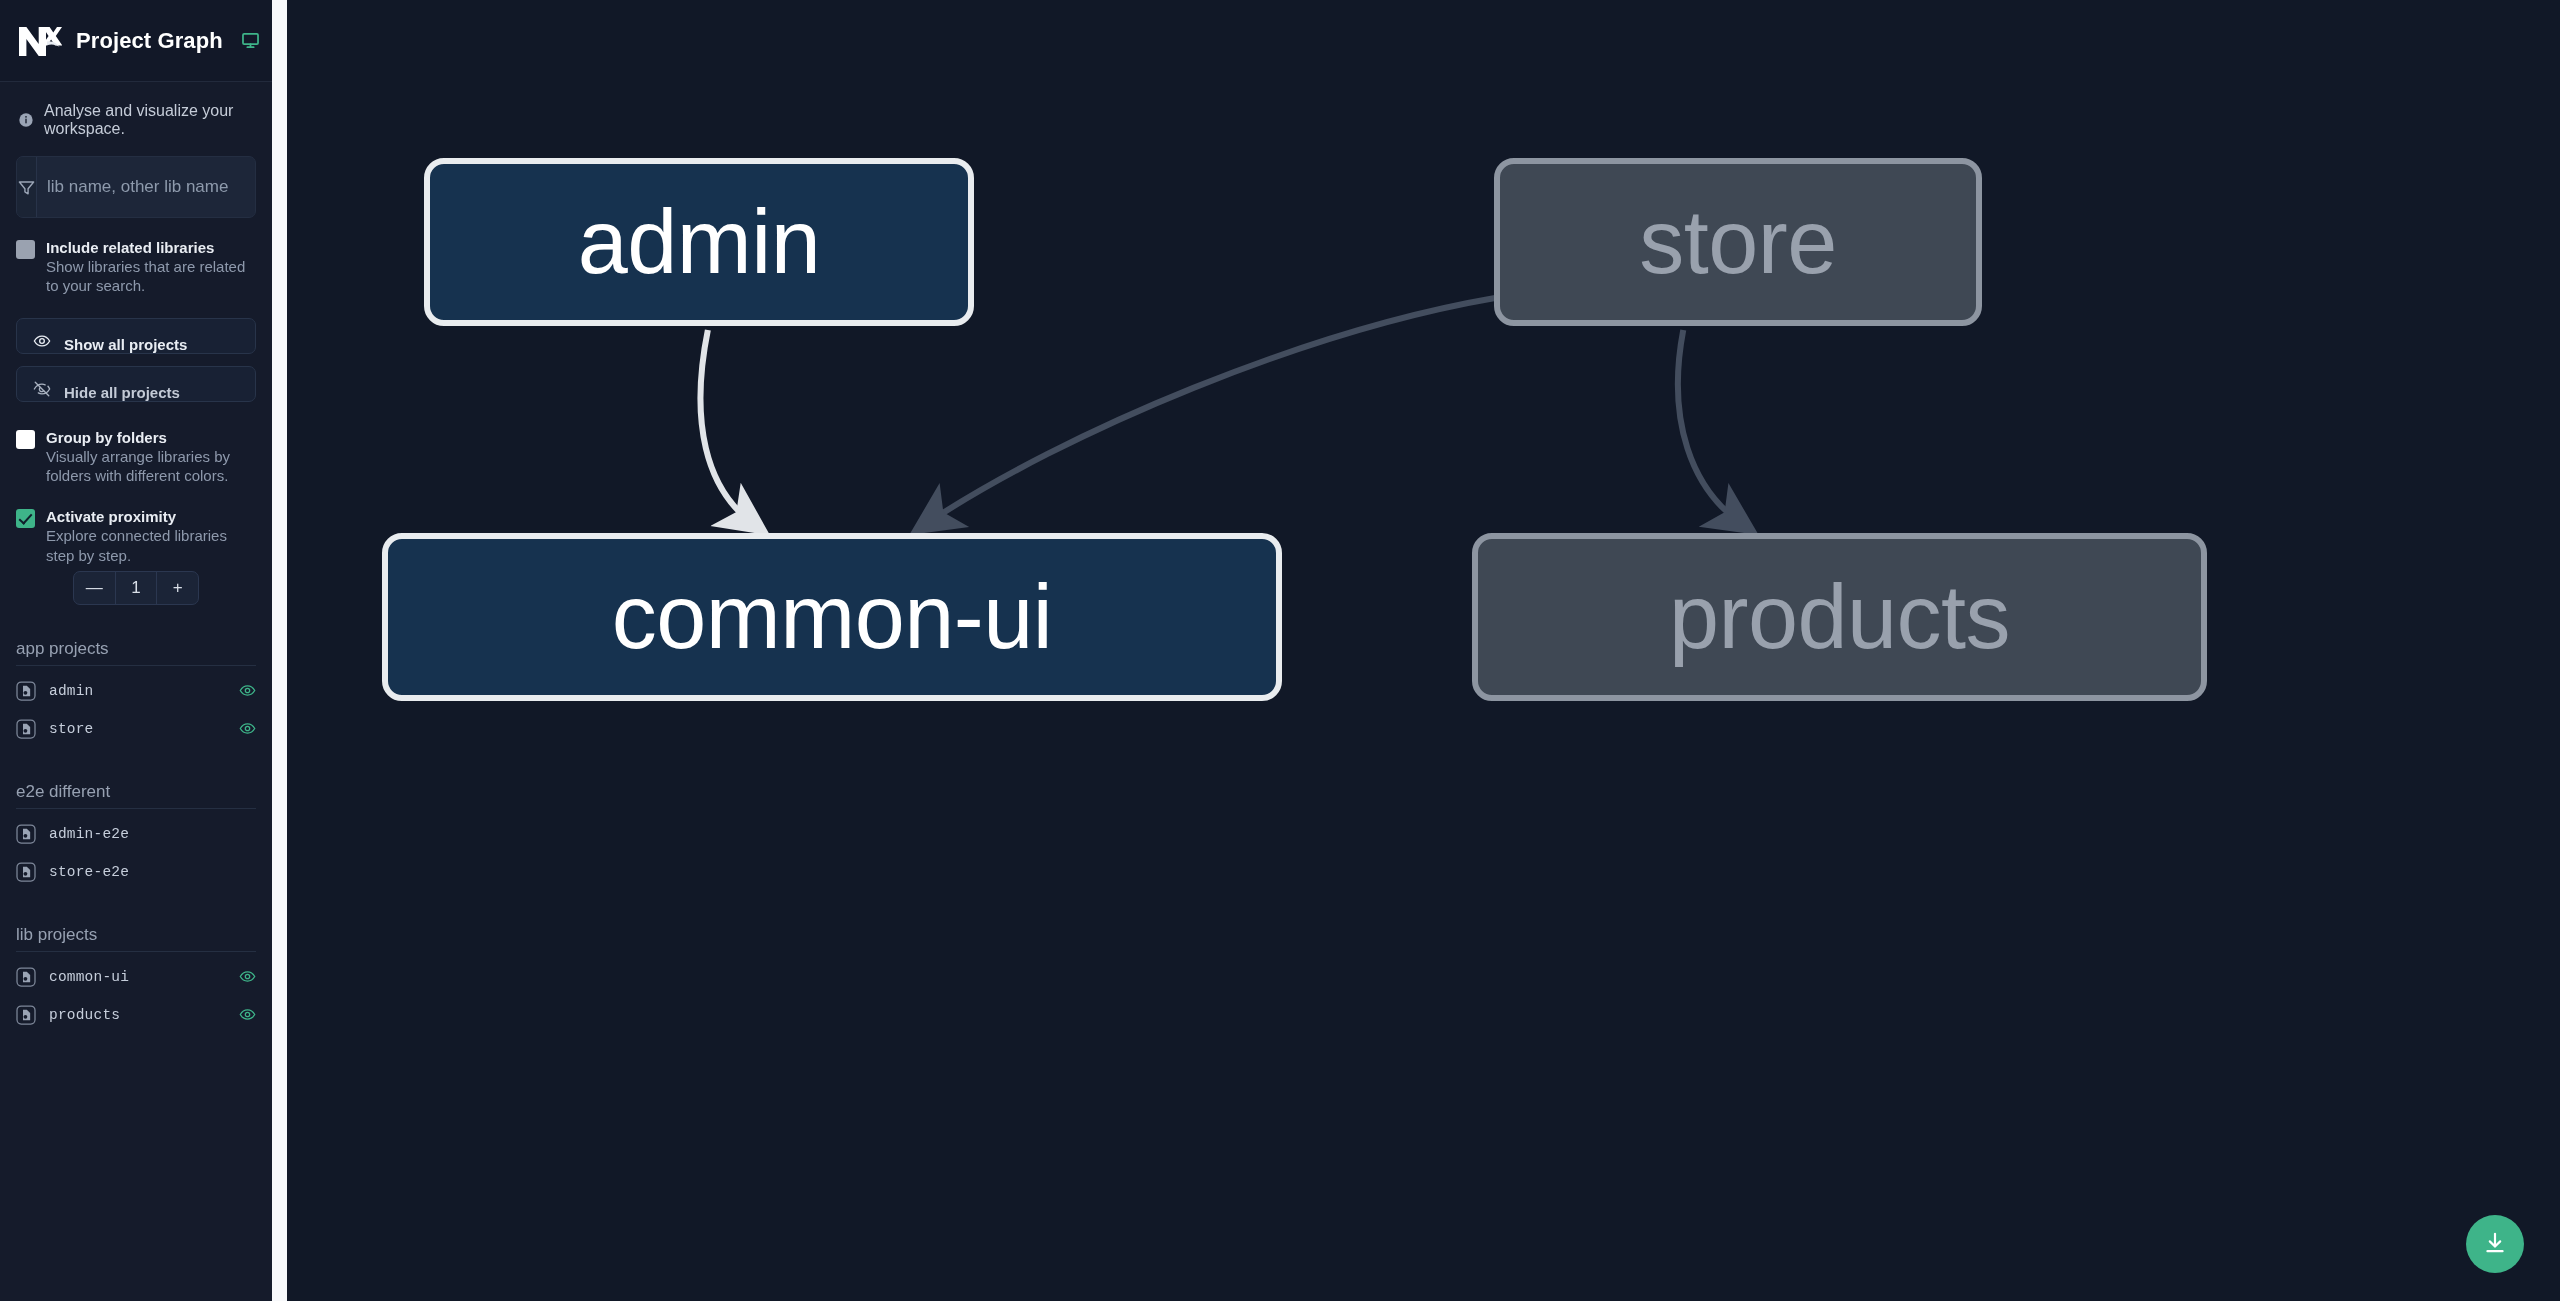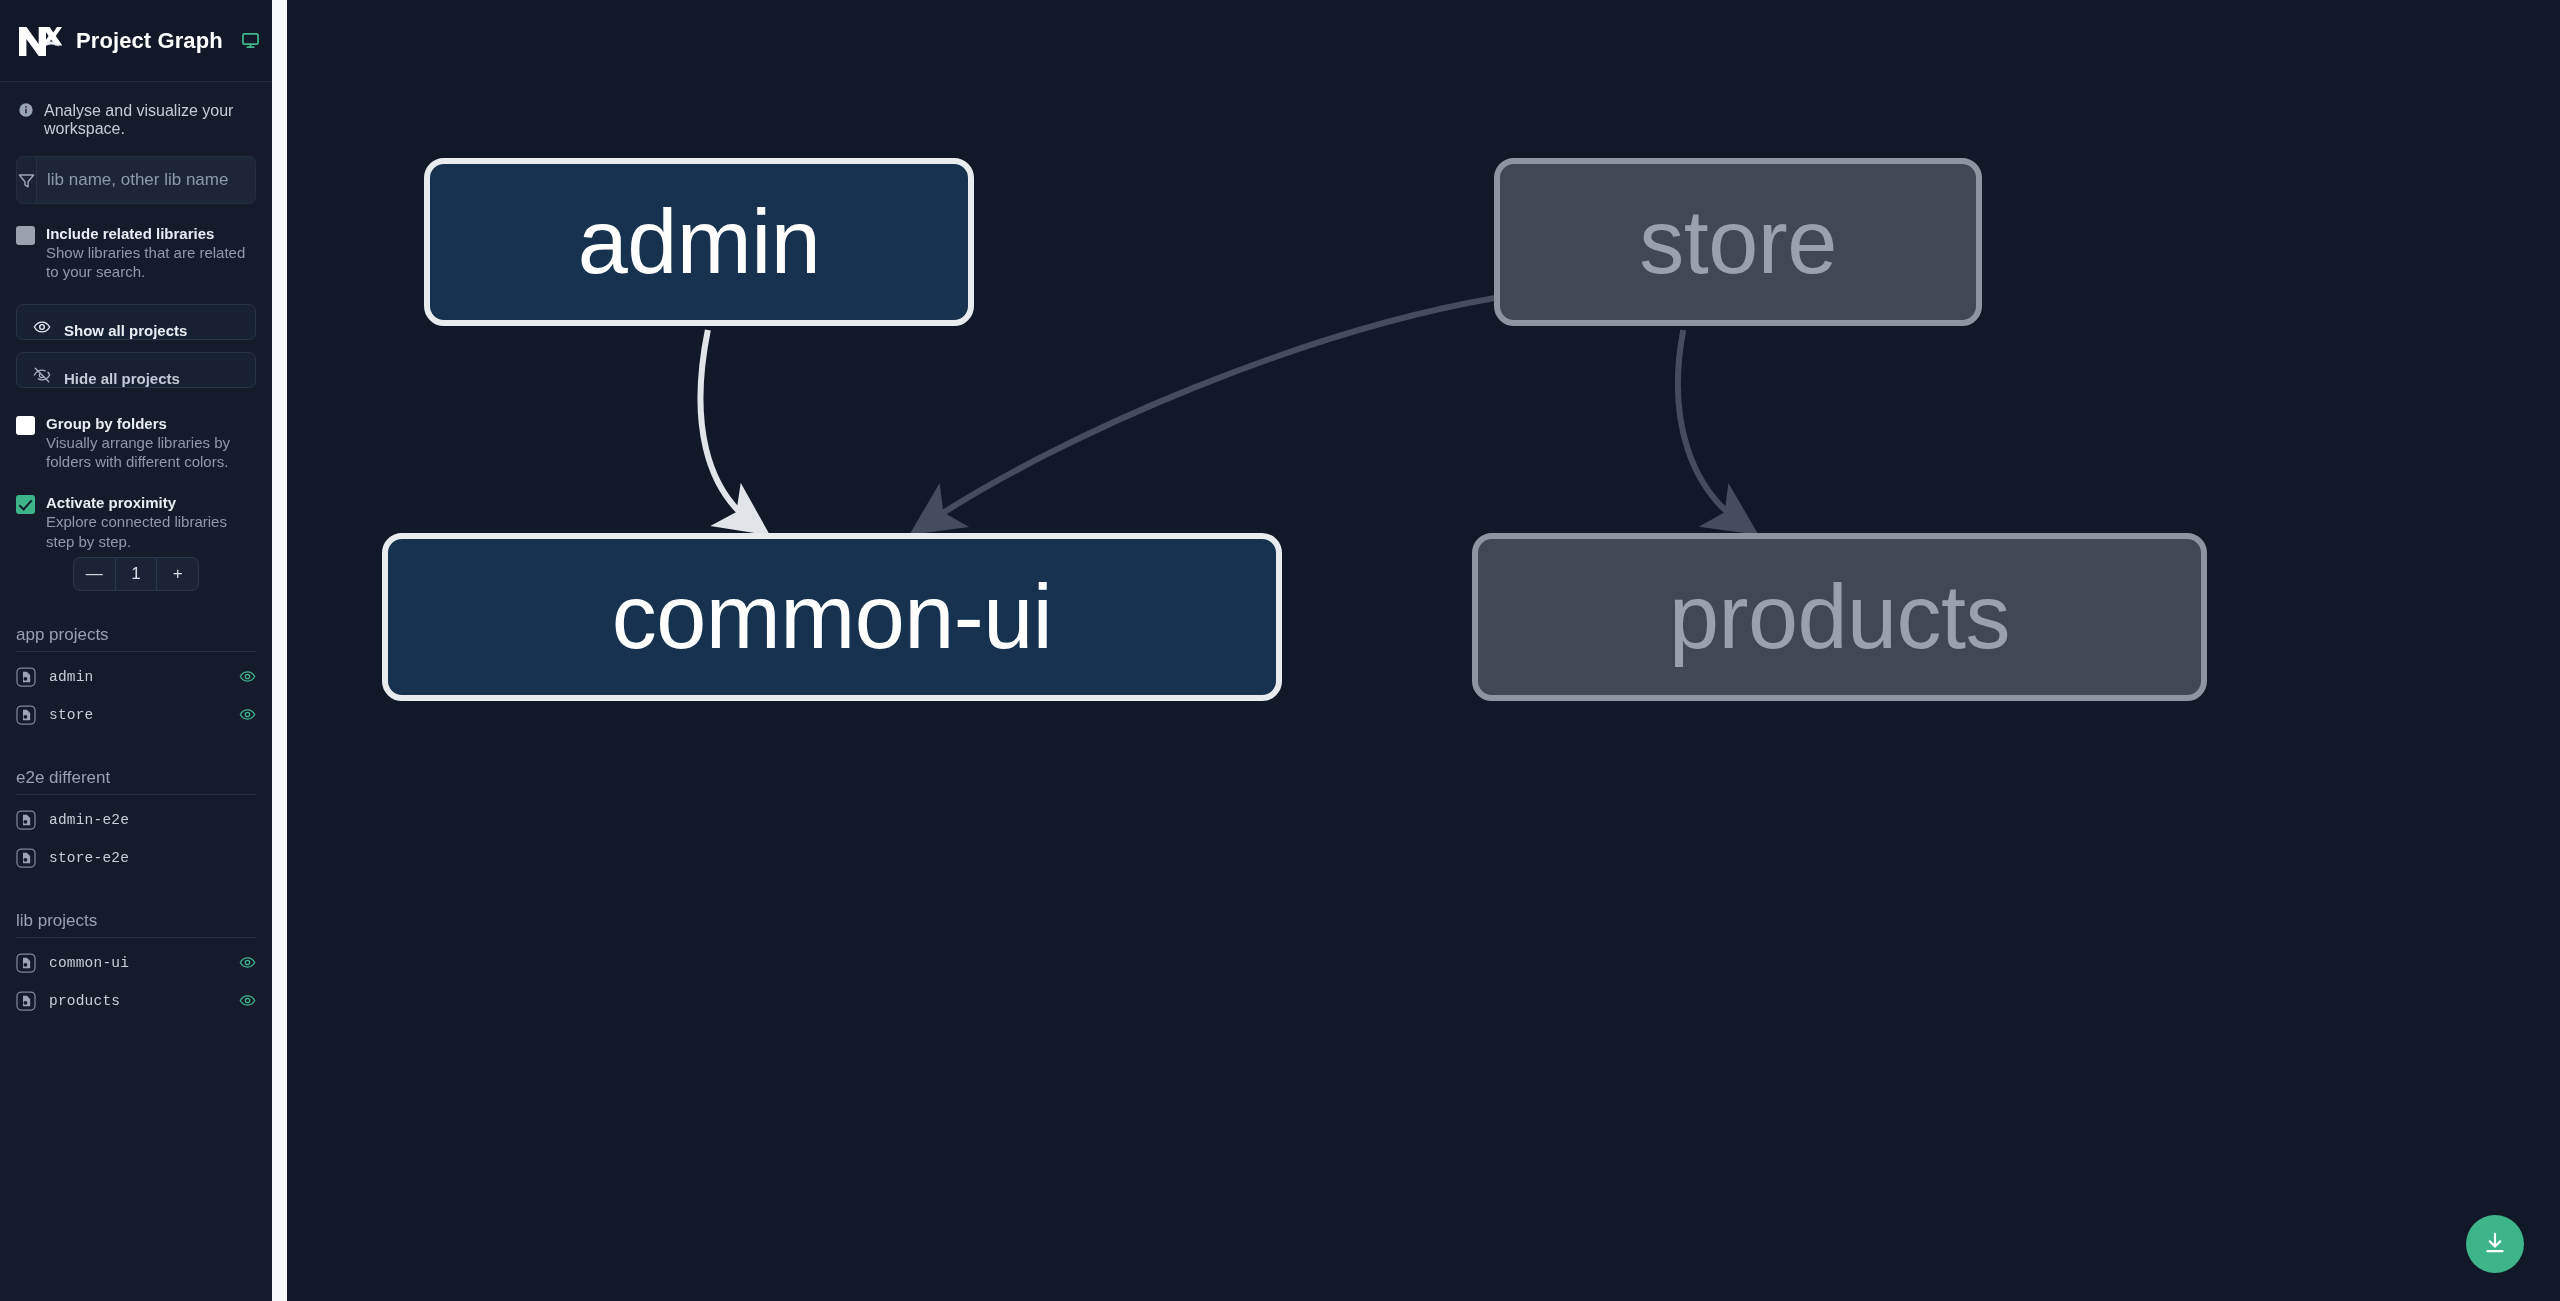--- a/index.html
+++ b/index.html
@@ -27,31 +27,31 @@
     background: #121828;
   }
   .nx-logo { width: 46px; height: 40px; display:block; }
   .sb-title {
     color: #ffffff; font-size: 22px; font-weight: 700;
     letter-spacing: .1px; white-space: nowrap;
   }
   .monitor-ico { margin-left: 4px; display: flex; align-items: center; }
 
   .sb-tagline {
-    display: flex; gap: 10px;
+    display: flex; align-items: center; gap: 10px;
     padding: 20px 16px 18px 18px;
   }
   .sb-tagline .txt { color: #c5ccd8; font-size: 16px; }
   .info-ico { flex: 0 0 auto; display: flex; }
 
   .sb-body { padding: 0 16px; }
 
   .search-row {
     display: flex; align-items: stretch;
-    height: 48px; border-radius: 7px; overflow: hidden;
+    height: 62px; border-radius: 7px; overflow: hidden;
     background: #1d2639; border: 1px solid #242e42;
     margin-bottom: 20px;
   }
   .search-ico-box {
     width: 48px; display: flex; align-items: center; justify-content: center;
     border-right: 1px solid #283349; background: #1b2435;
   }
   .search-input {
     flex: 1; background: transparent; border: 0; outline: none;
     color: #e6eaf0; font-size: 17px; font-family: "Liberation Sans", sans-serif;

